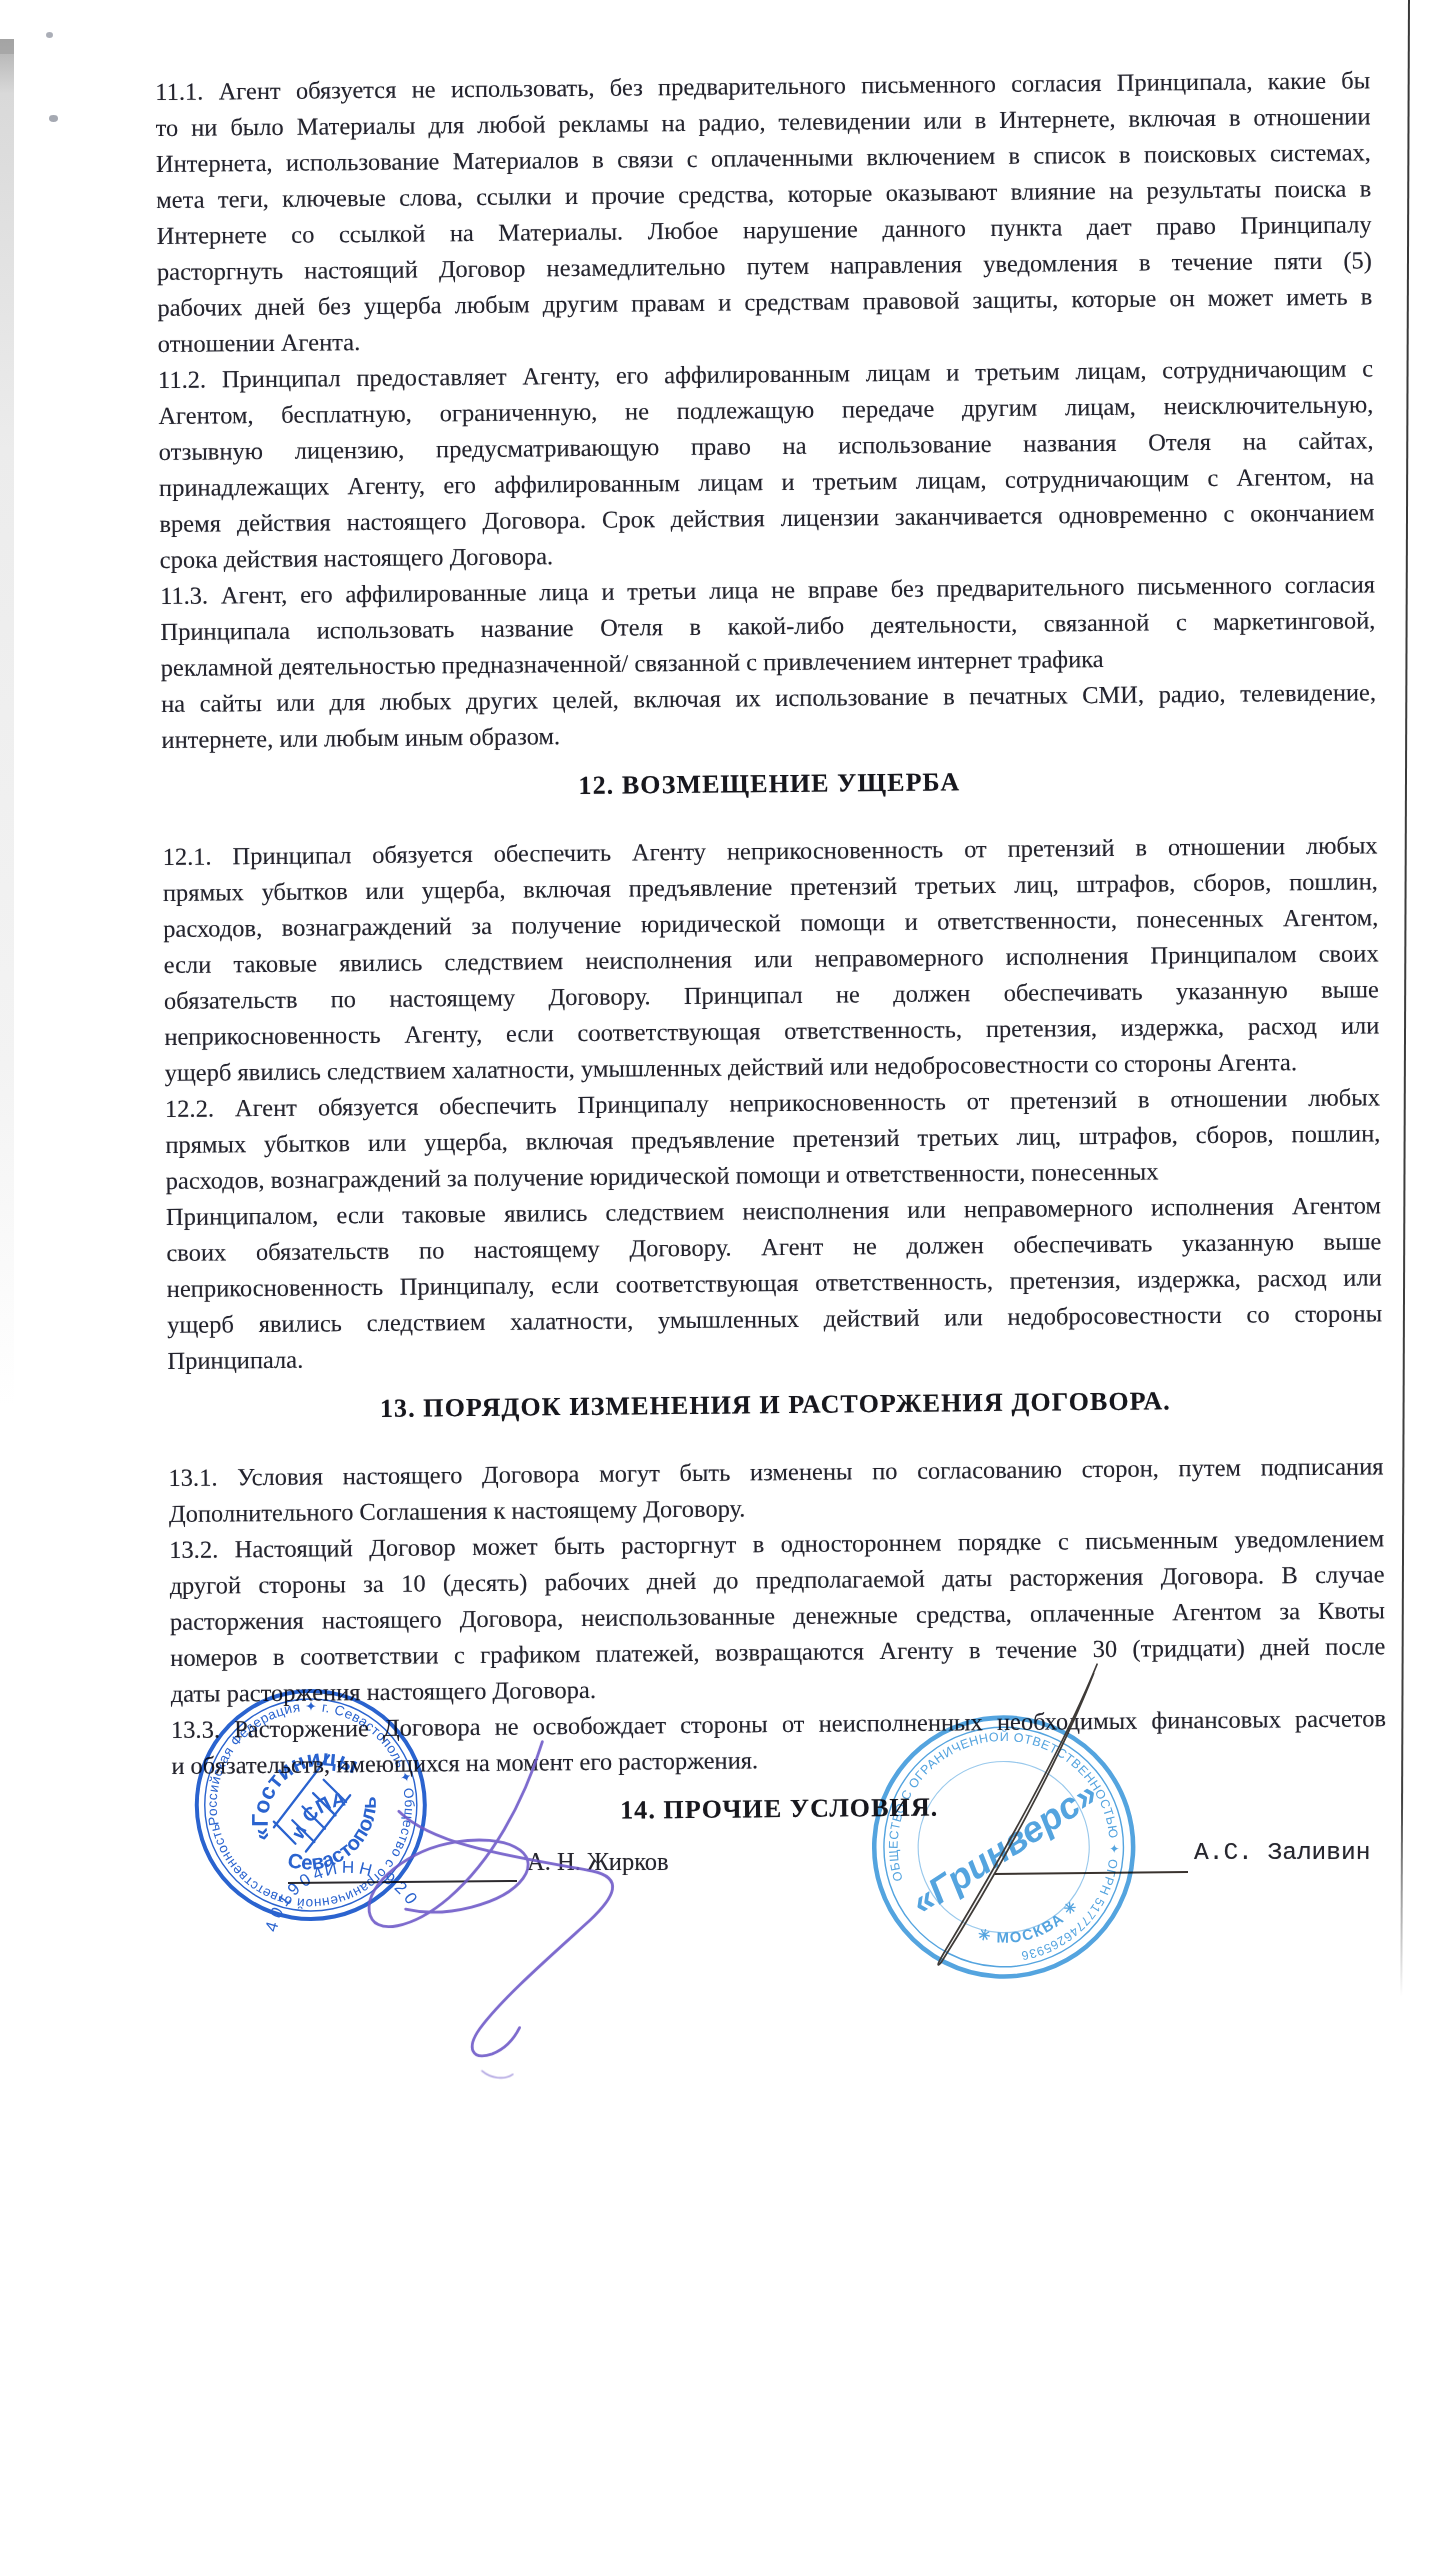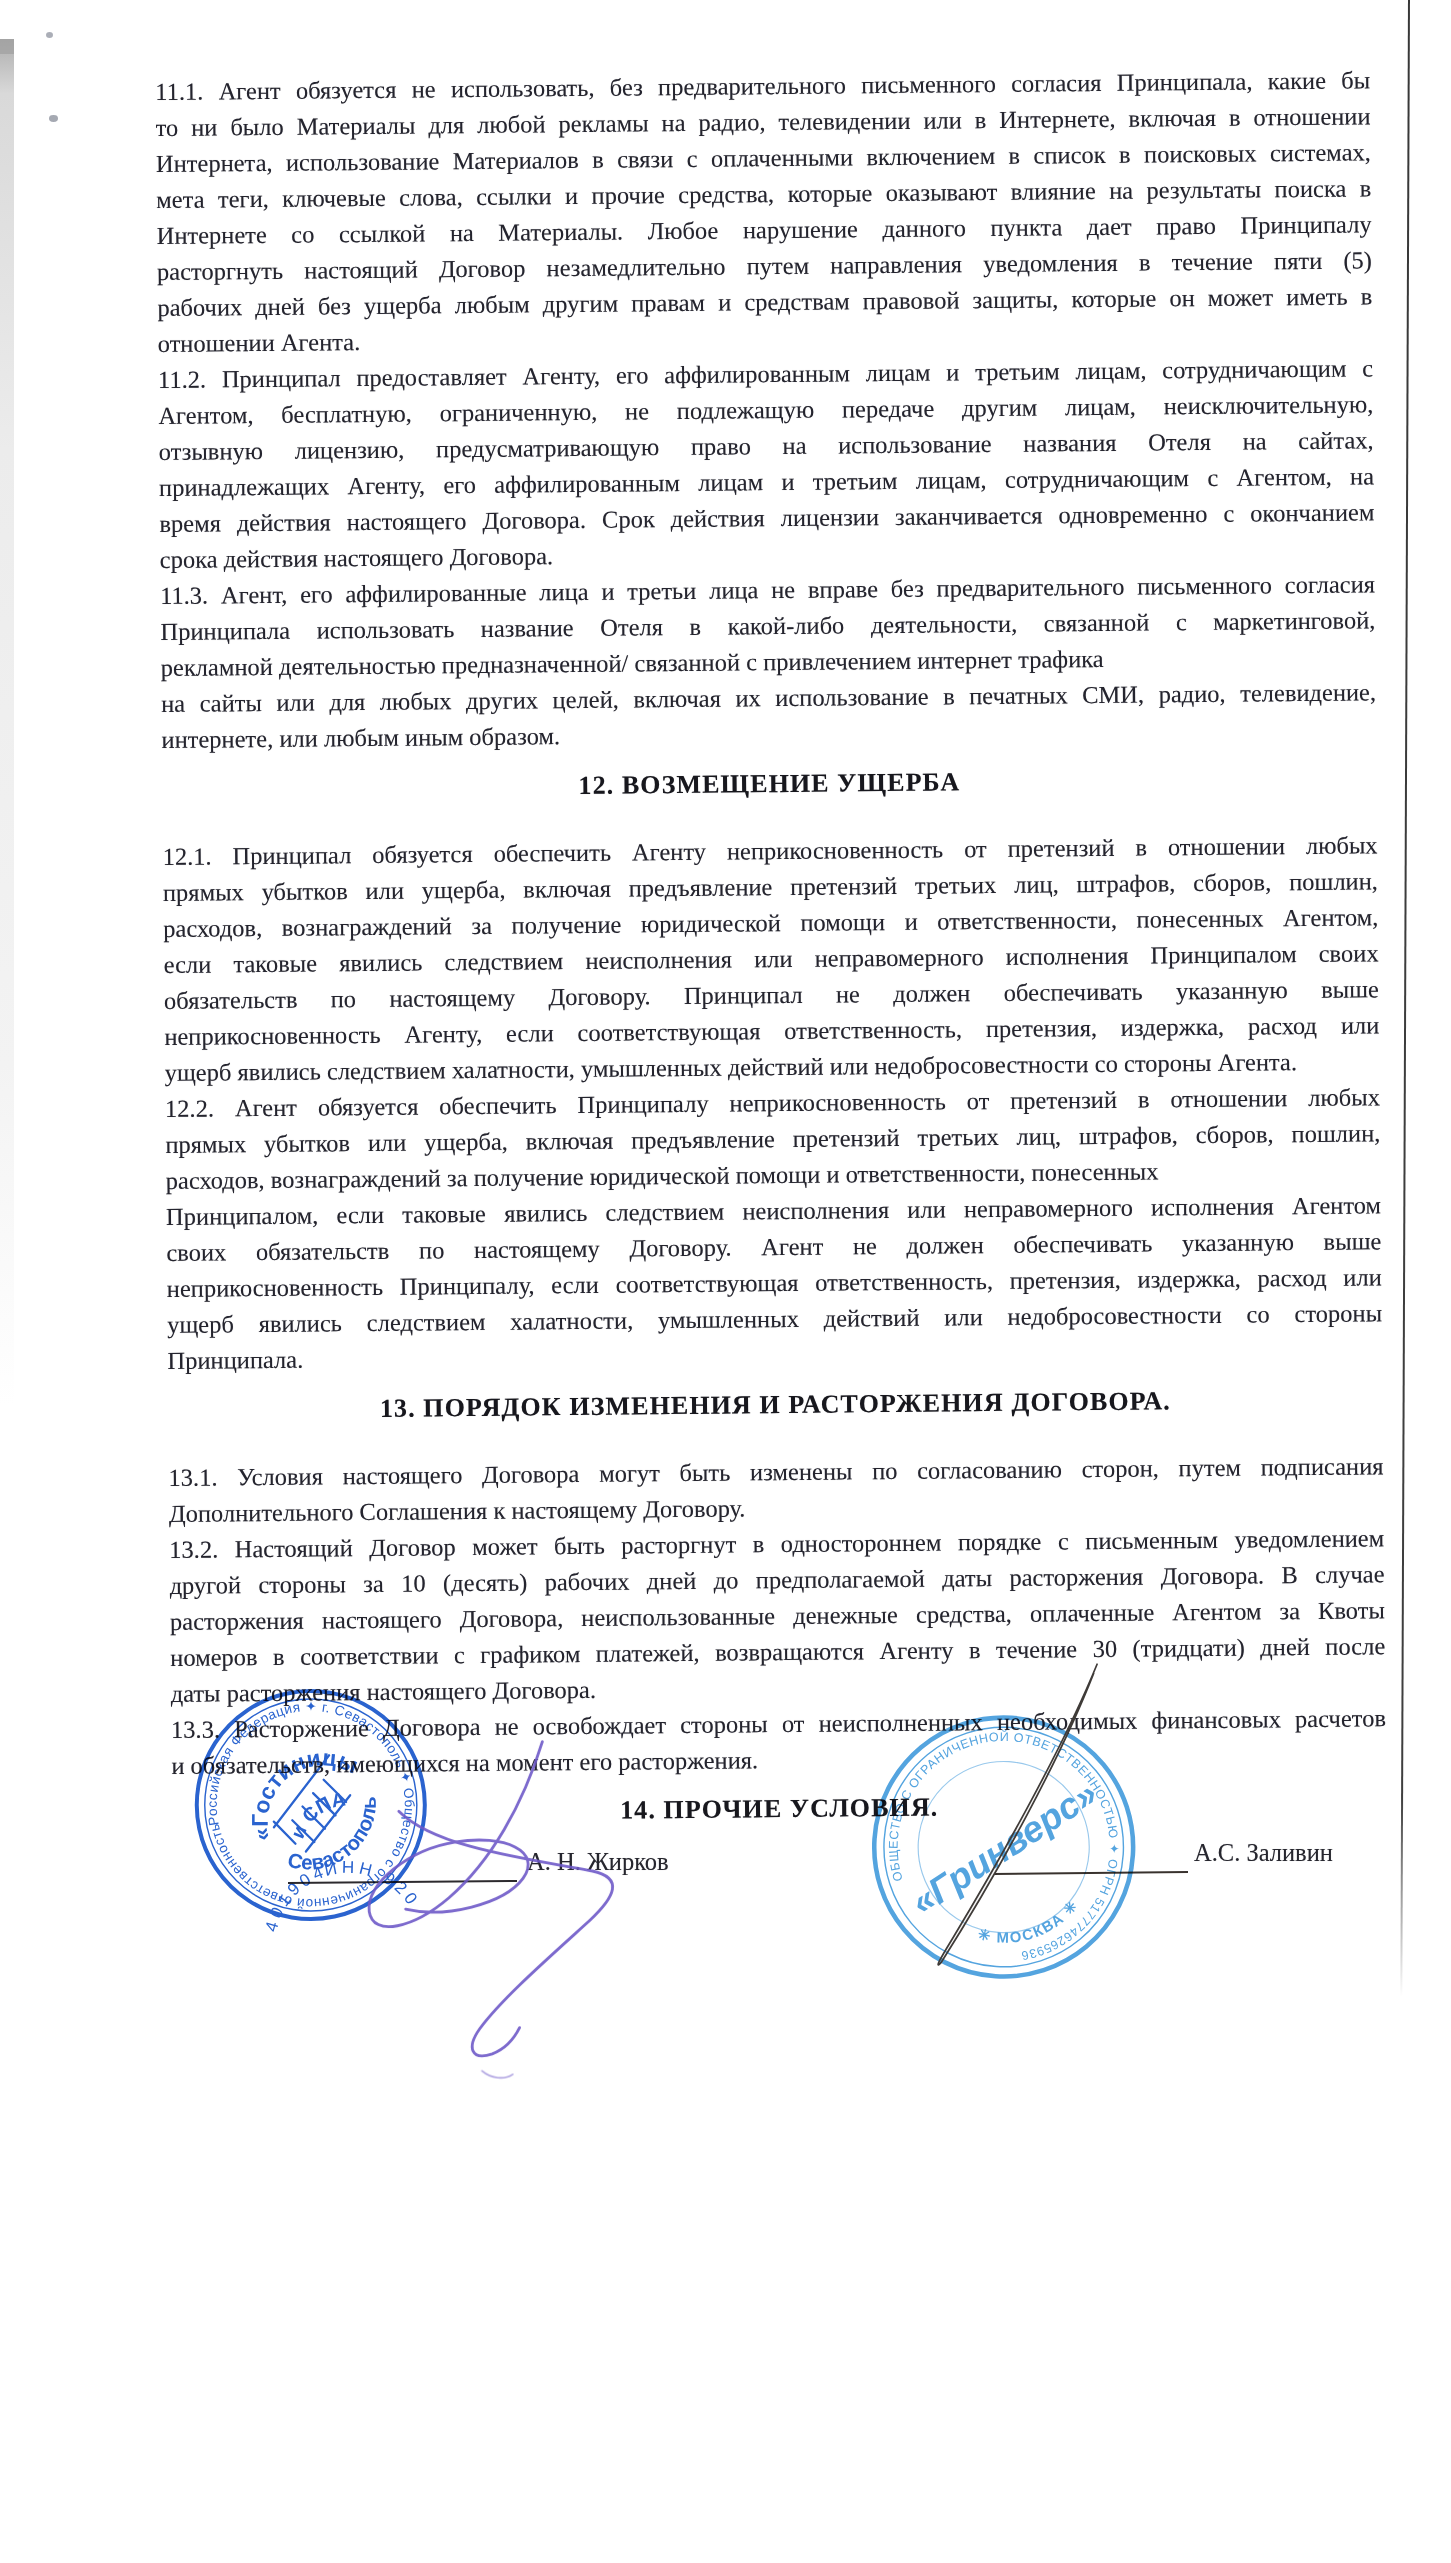--- a/index.html
+++ b/index.html
@@ -35,21 +35,21 @@
   .heading {
     height:36px; line-height:36px; margin:13.7px 0 31px; text-align:center;
     font-weight:700; font-size:26px; letter-spacing:1.1px; color:#17171d;
   }
   
   .sig-line { position:absolute; height:1.7px; background:#2c2a2e; transform:rotate(-0.55deg); }
   .sig-line.left  { left:288px;  top:1881px; width:229px; }
   .sig-line.right { left:994px; top:1872px; width:194px; background:#39322e; }
   .sig-label { position:absolute; font-size:24.5px; color:#26262e; text-shadow:0 0 0.7px rgba(36,36,46,.38); white-space:nowrap; }
   .sig-label.left  { left:527px;  top:1848px; }
-  .sig-label.right { left:1194px; top:1839px; }
+  .sig-label.right { left:1194px; top:1839px;font-family:Liberation Mono, monospace; }
   
   .stamp { position:absolute; mix-blend-mode:multiply; }
   .stamp.left  { left:193px;  top:1687px; transform:rotate(-12deg); }
   .stamp.right { left:870px; top:1713px; transform:rotate(-18deg); opacity:.96; }
   .stamp svg text { font-family:"Liberation Sans", sans-serif; }
   .ink { position:absolute; left:0; top:0; pointer-events:none; }
 </style>
 </head>
 <body>
 

